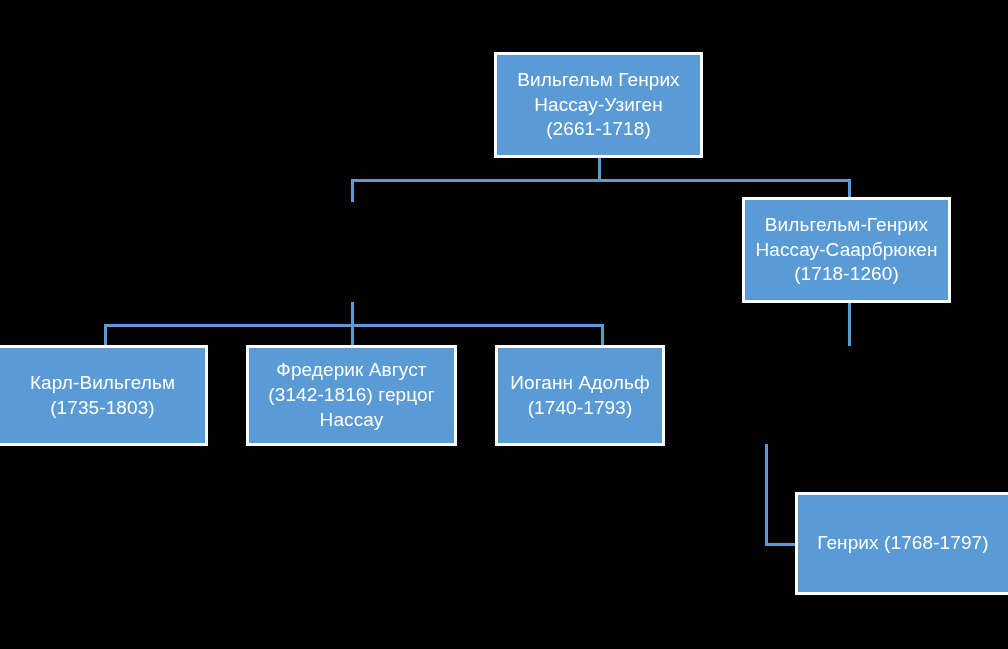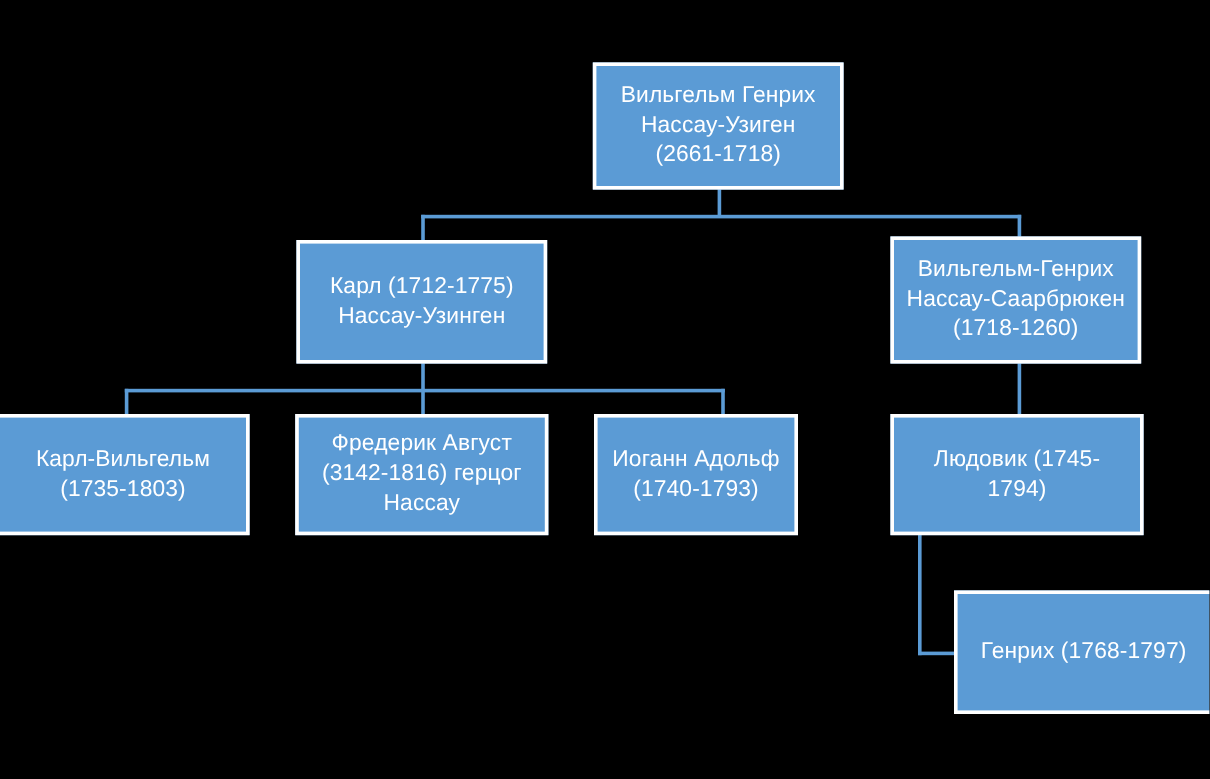--- a/index.html
+++ b/index.html
@@ -56,35 +56,31 @@
 
   <div class="conn v" style="left:848px; top:300px; height:46px;"></div>
 
   <div class="conn v" style="left:765px; top:444px; height:102px;"></div>
   <div class="conn h" style="left:765px; top:543px; width:33px;"></div>
 
   <div class="node" style="left:494px; top:52px; width:209px; height:106px;">Вильгельм Генрих
 Нассау-Узиген
 (2661-1718)</div>
 
-  <div class="node" style="left:247px; top:200px; width:209px; height:103px;">Карл (1712-1775)
-Нассау-Узинген</div>
 
   <div class="node" style="left:742px; top:197px; width:209px; height:106px;">Вильгельм-Генрих
 Нассау-Саарбрюкен
 (1718-1260)</div>
 
   <div class="node" style="left:-3px; top:345px; width:211px; height:101px;">Карл-Вильгельм
 (1735-1803)</div>
 
   <div class="node" style="left:246px; top:345px; width:211px; height:101px;">Фредерик Август
 (3142-1816) герцог
 Нассау</div>
 
   <div class="node" style="left:495px; top:345px; width:170px; height:101px;">Иоганн Адольф
 (1740-1793)</div>
 
-  <div class="node" style="left:742px; top:345px; width:211px; height:101px;">Людовик (1745-
-1794)</div>
 
   <div class="node" style="left:795px; top:492px; width:216px; height:103px;">Генрих (1768-1797)</div>
 
 </div>
 
 </body></html>

